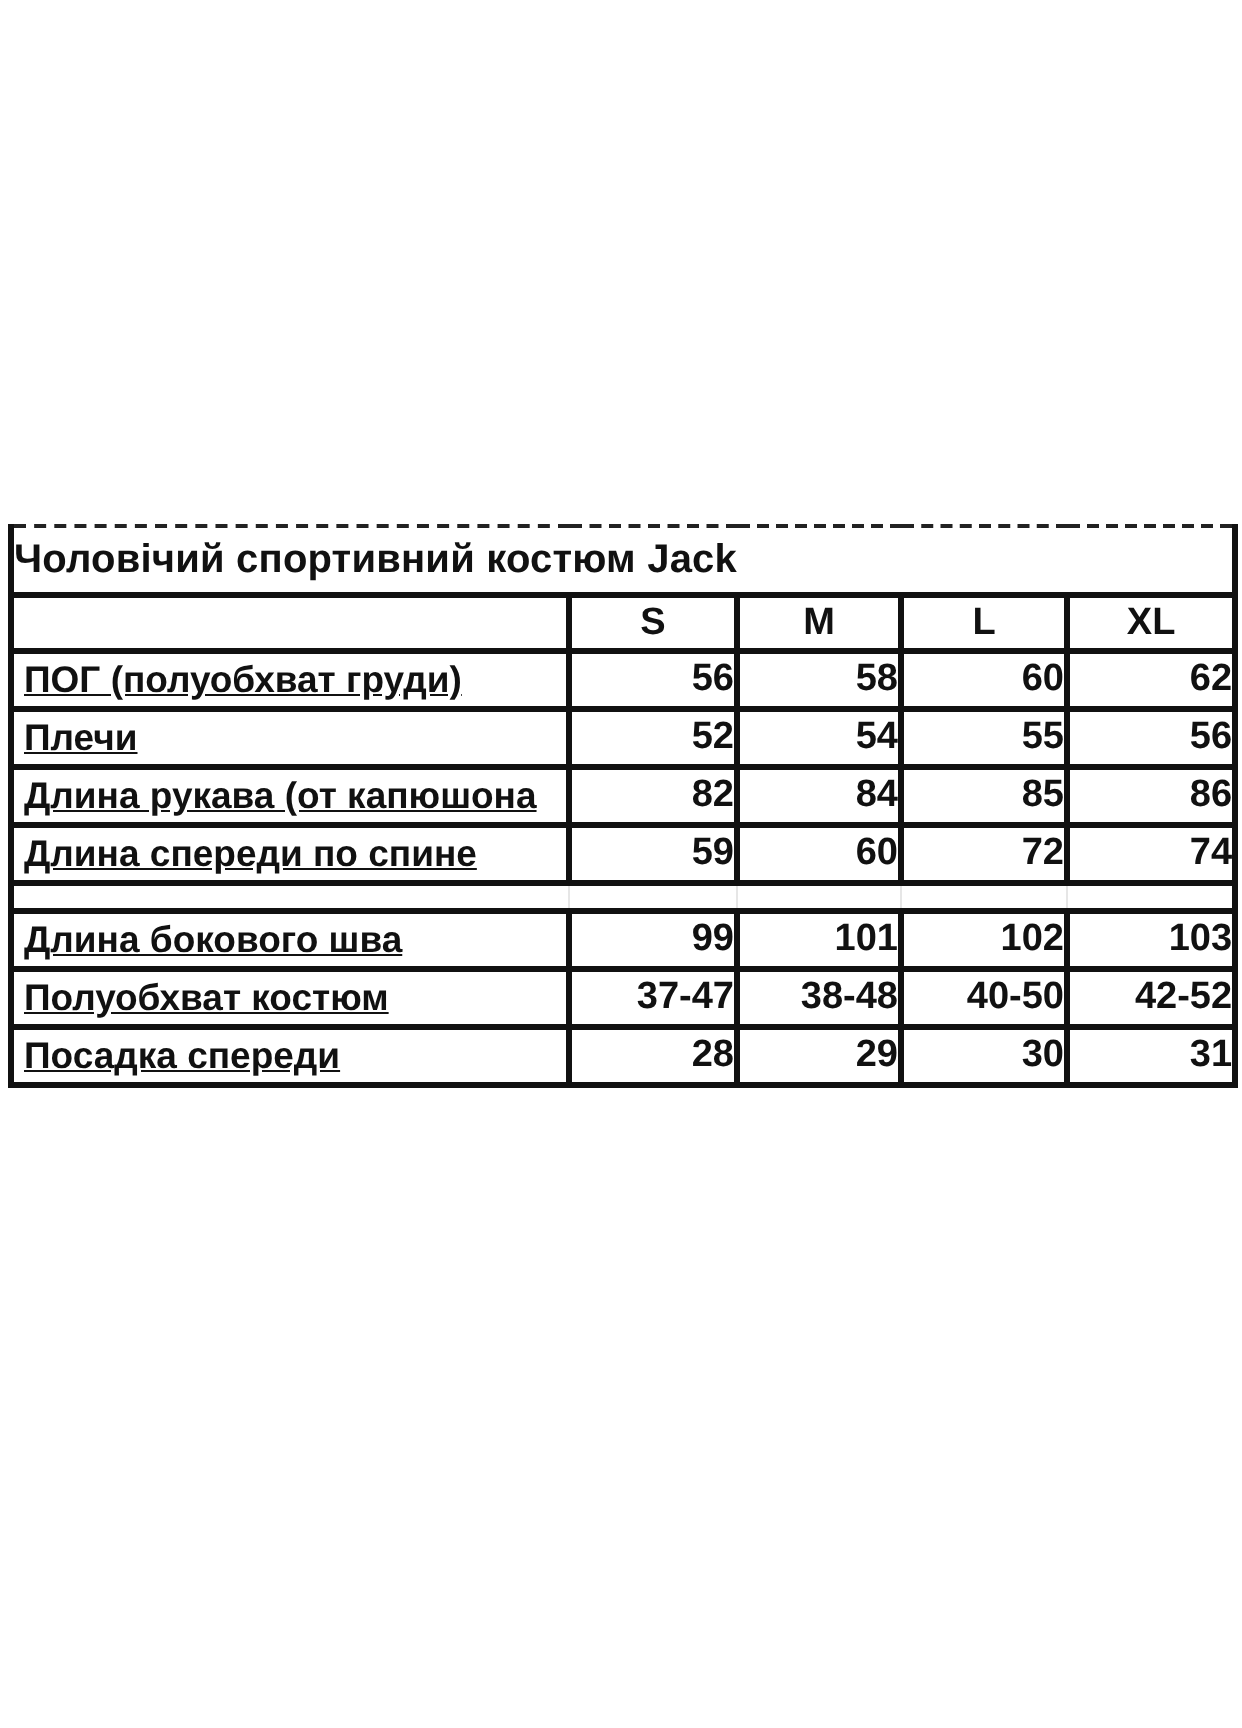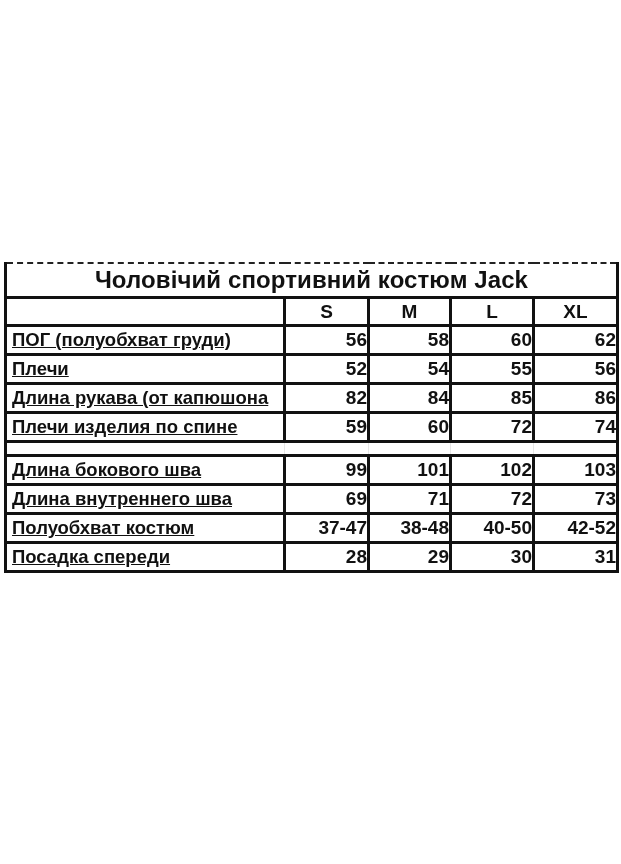--- a/index.html
+++ b/index.html
@@ -25,22 +25,22 @@
     font-weight: bold;
   }
   .size-chart td, .size-chart th {
     border: 3px solid #111111;
     padding: 0;
     overflow: hidden;
     white-space: nowrap;
   }
   .title-cell {
     height: 32px;
-    font-size: 24px;
-    text-align: center;
+    font-size: 20px;
+    text-align: left;
     border-top: 2px dashed #222222 !important;
     letter-spacing: 0.1px;
   }
   .hdr-cell {
     height: 25px;
     font-size: 19px;
     text-align: center;
   }
   .lbl {
     font-size: 18.5px;
@@ -104,21 +104,21 @@
       <td class="val">56</td>
     </tr>
     <tr>
       <td class="lbl">Длина рукава (от капюшона</td>
       <td class="val">82</td>
       <td class="val">84</td>
       <td class="val">85</td>
       <td class="val">86</td>
     </tr>
     <tr>
-      <td class="lbl">Плечи изделия по спине</td>
+      <td class="lbl">Длина спереди по спине</td>
       <td class="val">59</td>
       <td class="val">60</td>
       <td class="val">72</td>
       <td class="val">74</td>
     </tr>
 
     <tr class="spacer">
       <td class="first"></td>
       <td class="inner"></td>
       <td class="inner"></td>
@@ -127,27 +127,20 @@
     </tr>
 
     <tr>
       <td class="lbl">Длина бокового шва</td>
       <td class="val">99</td>
       <td class="val">101</td>
       <td class="val">102</td>
       <td class="val">103</td>
     </tr>
     <tr>
-      <td class="lbl">Длина внутреннего шва</td>
-      <td class="val">69</td>
-      <td class="val">71</td>
-      <td class="val">72</td>
-      <td class="val">73</td>
-    </tr>
-    <tr>
       <td class="lbl">Полуобхват костюм</td>
       <td class="val">37-47</td>
       <td class="val">38-48</td>
       <td class="val">40-50</td>
       <td class="val">42-52</td>
     </tr>
     <tr>
       <td class="lbl">Посадка спереди</td>
       <td class="val">28</td>
       <td class="val">29</td>

